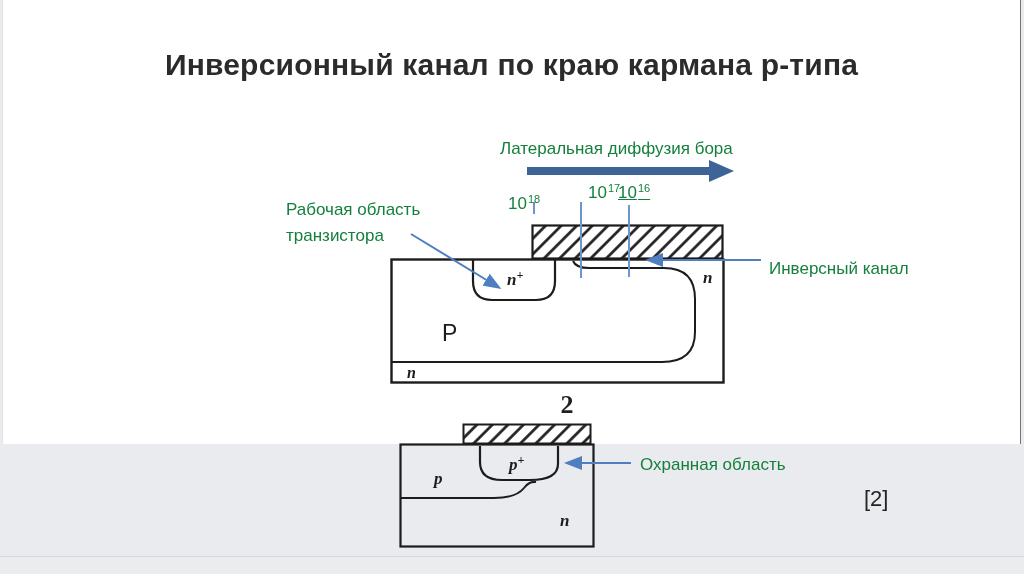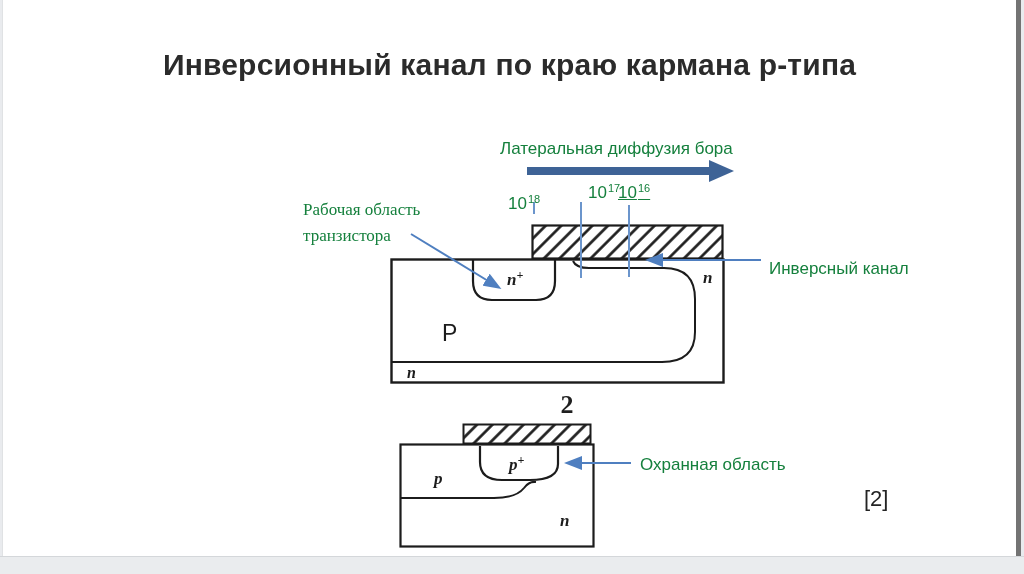--- a/index.html
+++ b/index.html
@@ -4,24 +4,24 @@
 <style>
   html,body{margin:0;padding:0;}
   body{
     width:1024px;height:574px;
     background:#e9ebee;
     font-family:"Liberation Sans", sans-serif;
     position:relative;
     overflow:hidden;
   }
   .slide{
-    position:absolute;left:2px;top:0;width:1019px;height:556px;
+    position:absolute;left:2px;top:0;width:1019px;height:444px;
     background:#ffffff;
     border-left:1px solid #e0e2e4;
-    border-right:5px solid #737373;
+    border-right:1px solid #737373;
     box-sizing:border-box;
   }
   .slide-title{
     position:absolute;left:0;top:48px;width:100%;
     text-align:center;
     font-size:30px;font-weight:700;color:#2b2b2b;
     letter-spacing:0.2px;
   }
   .ann{
     position:absolute;color:#15803d;font-size:17px;line-height:26px;
@@ -71,21 +71,21 @@
     <span>10</span><span class="sup">17</span>
   </div>
   <div class="ann" style="left:615px;top:180px;text-decoration:underline;">
     <span>10</span><span class="sup">16</span>
   </div>
 
   <div class="vline" style="left:530px;top:202px;height:12px;"></div>
   <div class="vline" style="left:577px;top:202px;height:76px;"></div>
   <div class="vline" style="left:625px;top:205px;height:72px;"></div>
 
-  <div class="ann" style="left:300px;top:197px;font-family:Liberation Serif, serif;">
+  <div class="ann" style="left:283px;top:197px;">
     <div>Рабочая область</div>
     <div>транзистора</div>
   </div>
 
   <svg class="arrowsvg" style="left:400px;top:228px;" width="108" height="70">
     <defs>
       <marker id="ah1" markerWidth="9" markerHeight="7" refX="7" refY="3.5" orient="auto">
         <path d="M0,0 L9,3.5 L0,7 Z" fill="#4f7fc0"></path>
       </marker>
     </defs>

